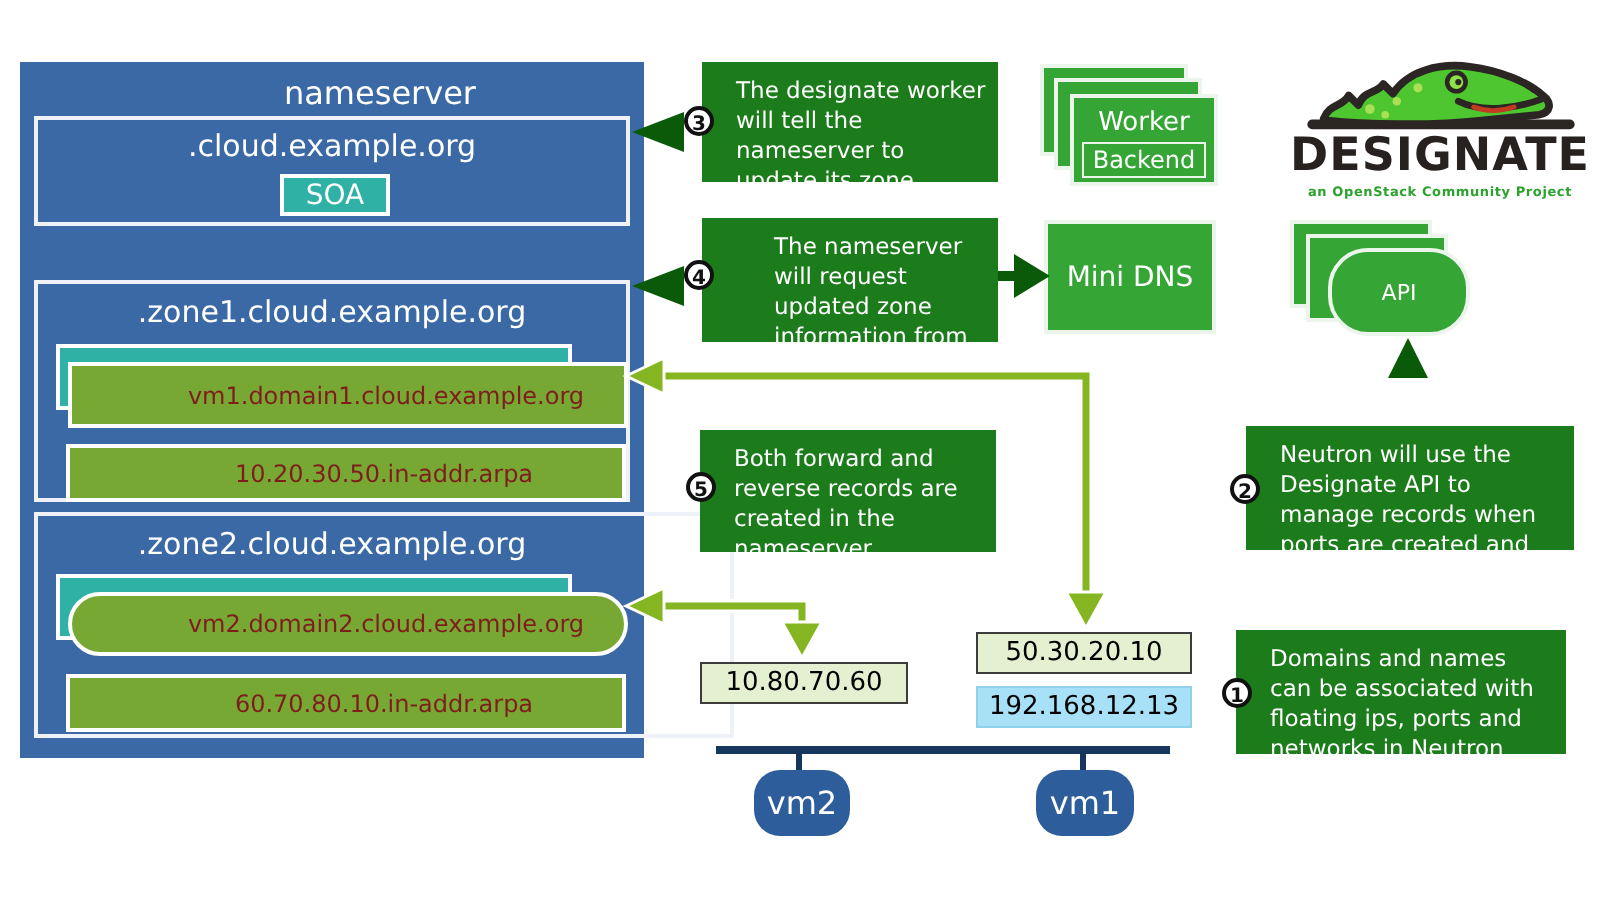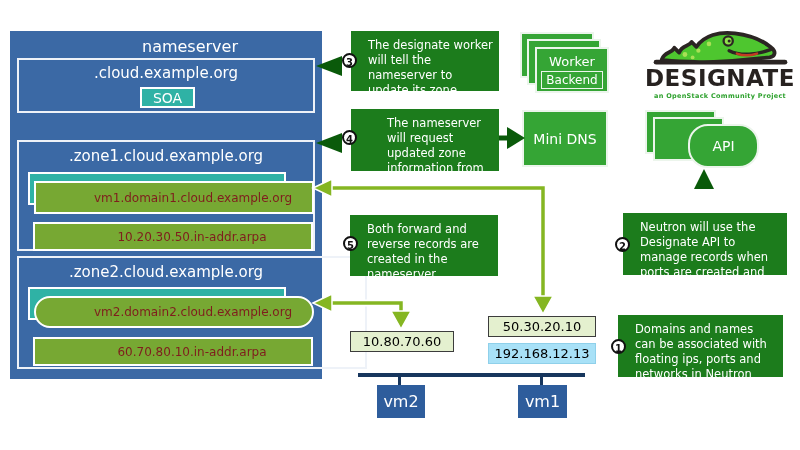--- a/index.html
+++ b/index.html
@@ -23,21 +23,21 @@
          color:#111;font-size:10px;font-weight:bold;line-height:15px;text-align:center;}
 
   
   .card{background:#35a535;border:2px solid #ecf5ec;color:#fff;}
   .card-back{background:#35a535;border:2px solid #ecf5ec;}
   .sub-card{border:1px solid #ecf5ec;color:#fff;font-size:12px;}
 
   
   .ip-green{background:#e4f0cf;border:1px solid #3c3c3c;color:#000;font-size:13px;}
   .ip-blue{background:#a8e1f7;border:1px solid #8fd0ea;color:#000;font-size:13px;}
-  .vmbox{background:#2e5d9c;color:#fff;font-size:16px;}
+  .vmbox{background:#2e5d9c;color:#fff;font-size:16px;border-radius:13px;}
   .busline{background:#17365d;}
 
   
   .logo-title{color:#272220;font-size:23px;font-weight:bold;letter-spacing:0.5px;}
   .logo-sub{color:#2da12d;font-size:6.5px;font-weight:bold;letter-spacing:0.3px;}
 </style>
 </head>
 <body>
 
 <div id="canvas">
@@ -94,21 +94,21 @@
   <div class="abs card-back" style="left:527px;top:39px;width:74px;height:46px;"></div>
   <div class="abs card" style="left:535px;top:47px;width:74px;height:46px;">
     <div class="abs ctr" style="left:0;top:3px;width:70px;height:18px;font-size:13px;">Worker</div>
     <div class="abs sub-card ctr" style="left:4px;top:22px;width:62px;height:18px;">Backend</div>
   </div>
 
   <div class="abs card ctr" style="left:522px;top:110px;width:86px;height:57px;font-size:14px;">Mini DNS</div>
 
   <div class="abs card-back" style="left:645px;top:110px;width:71px;height:44px;"></div>
   <div class="abs card-back" style="left:653px;top:117px;width:71px;height:44px;"></div>
-  <div class="abs card ctr" style="left:688px;top:124px;width:71px;height:44px;font-size:14px;border-radius:20px;">API</div>
+  <div class="abs card ctr" style="left:664px;top:124px;width:71px;height:44px;font-size:11px;border-radius:20px;">API</div>
 
   <div class="abs" style="left:645px;top:15px;width:150px;height:88px;">
     <svg class="abs" style="left:3px;top:2px;" width="145" height="50" viewBox="0 0 150 52">
       <path d="M8,47 h134" stroke="#2b2523" stroke-width="5" stroke-linecap="round" fill="none"></path>
       <path d="M14,44 C17,36 24,38 27,32 L32,37 C35,29 42,31 45,26 L50,31 C58,19 74,15 90,17
                C106,19 120,25 128,32 C133,36 132,41 126,42 L96,45 C70,48 34,47 16,45 Z" fill="#4ec62f" stroke="#2b2523" stroke-width="4" stroke-linejoin="round"></path>
       <path d="M84,35 C96,41 113,39 127,34" stroke="#2b2523" stroke-width="3.5" fill="none" stroke-linecap="round"></path>
       <path d="M92,38 C100,41 107,40 113,38" stroke="#c23b22" stroke-width="2.5" fill="none" stroke-linecap="round"></path>
       <circle cx="83" cy="25" r="6" fill="#2b2523"></circle>
       <circle cx="83" cy="25" r="3.6" fill="#8fe14a"></circle>

